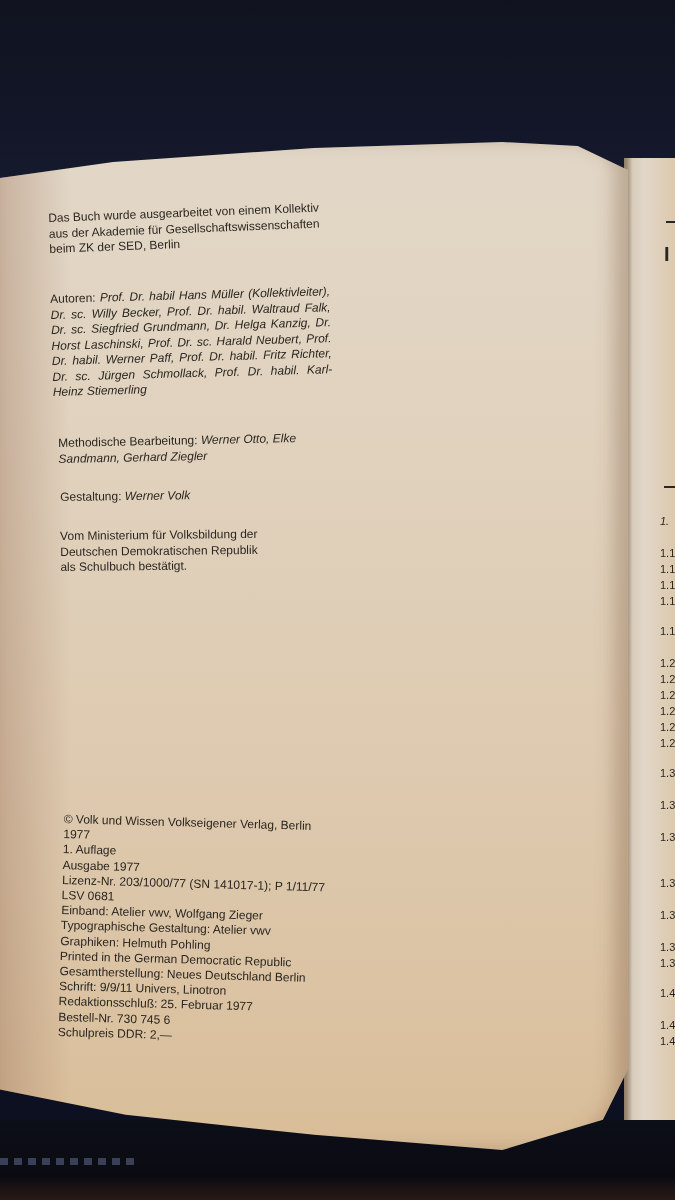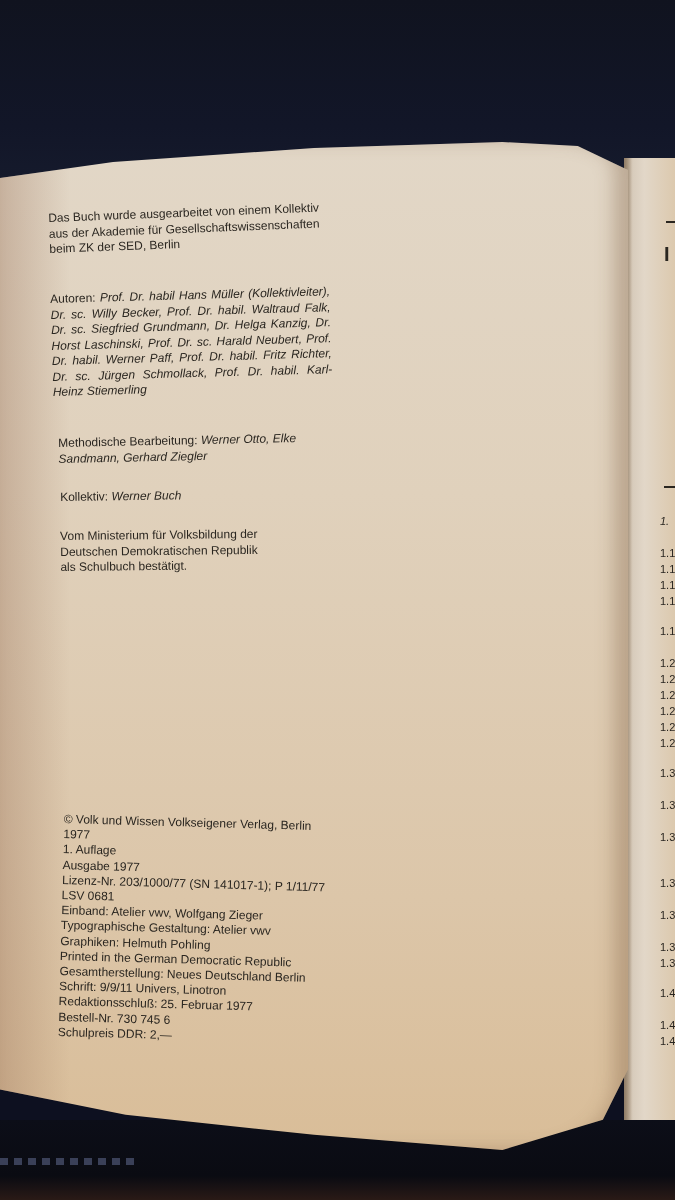--- a/index.html
+++ b/index.html
@@ -119,22 +119,22 @@
   <p><span>Autoren:</span>
   <span class="it">Prof. Dr. habil Hans Müller (Kollektivleiter), Dr. sc. Willy Becker, Prof. Dr. habil. Waltraud Falk, Dr. sc. Siegfried Grundmann, Dr. Helga Kanzig, Dr. Horst Laschinski, Prof. Dr. sc. Harald Neubert, Prof. Dr. habil. Werner Paff, Prof. Dr. habil. Fritz Richter, Dr. sc. Jürgen Schmollack, Prof. Dr. habil. Karl-Heinz Stiemerling</span></p>
 </div>
 
 <div class="text blk-method">
   <p><span>Methodische Bearbeitung:</span>
   <span class="it">Werner Otto, Elke Sandmann, Gerhard Ziegler</span></p>
 </div>
 
 <div class="text blk-redaktion">
-  <p><span>Kollektiv:</span>
-  <span class="it">Werner Buch</span></p>
+  <p><span>Gestaltung:</span>
+  <span class="it">Werner Volk</span></p>
 </div>
 
 <div class="text blk-ministry">
   <p>Vom Ministerium für Volksbildung der</p>
   <p>Deutschen Demokratischen Republik</p>
   <p>als Schulbuch bestätigt.</p>
 </div>
 
 <div class="text blk-imprint">
   <p>© Volk und Wissen Volkseigener Verlag, Berlin</p>

